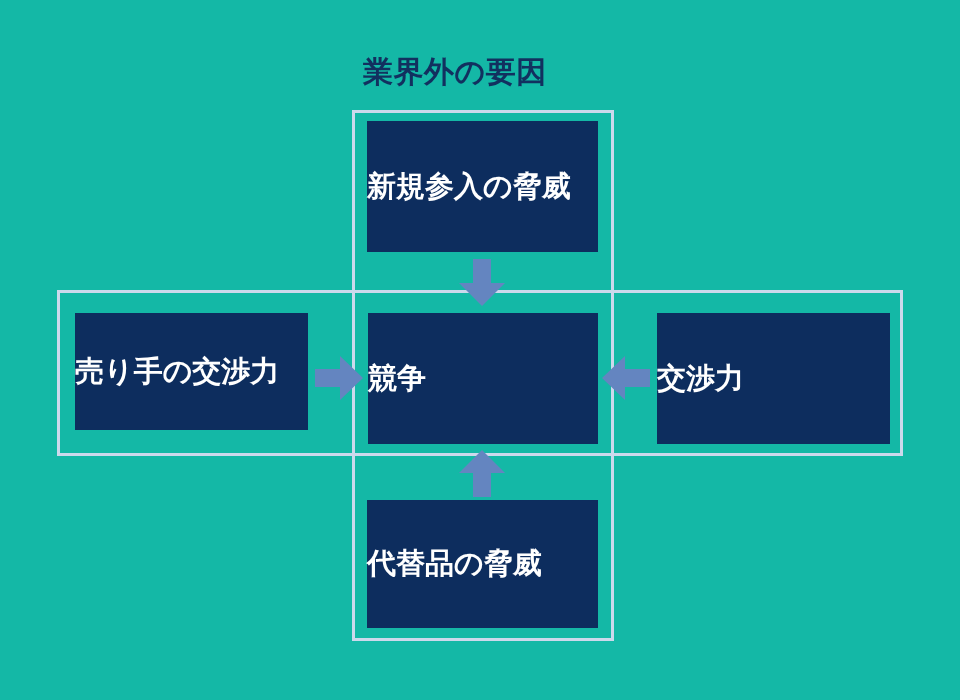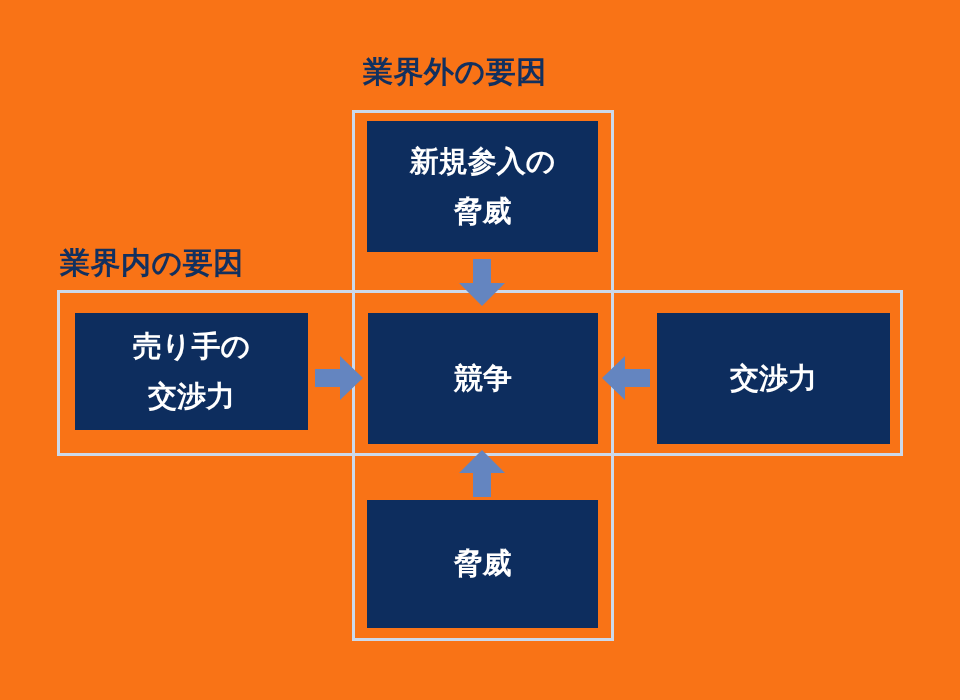--- a/index.html
+++ b/index.html
@@ -8,21 +8,21 @@
     padding: 0;
     background: #ffffff;
   }
   body {
     font-family: "Liberation Sans", "DejaVu Sans", sans-serif;
   }
   #stage {
     position: relative;
     width: 960px;
     height: 700px;
-    background: #f97316;
+    background: #14b8a6;
     overflow: hidden;
   }
 
   
   .frame {
     position: absolute;
     border: 3px solid #ccd9ec;
     background: transparent;
     box-sizing: border-box;
   }
@@ -63,27 +63,25 @@
 
   
   .force-box {
     position: absolute;
     background: #0d2d5e;
     color: #ffffff;
     font-weight: bold;
     font-size: 29px;
     line-height: 1.42;
     display: flex;
-    flex-direction: column;
+    flex-direction: row;
     align-items: center;
-    justify-content: center;
     text-align: center;
     box-sizing: border-box;
     z-index: 5;
-    gap: 8px;
   }
   .force-box .line {
     display: block;
     white-space: nowrap;
   }
 
   .box-new-entrants {
     left: 367px;
     top: 121px;
     width: 231px;
@@ -128,41 +126,41 @@
 </style>
 </head>
 <body>
 
 <div id="stage">
 
   <div class="frame frame-vertical"></div>
   <div class="frame frame-horizontal"></div>
 
   <div class="caption caption-external">業界外の要因</div>
-  <div class="caption caption-internal">業界内の要因</div>
 
   <div class="force-box box-new-entrants">
     <span class="line">新規参入の</span>
     <span class="line">脅威</span>
   </div>
 
   <div class="force-box box-rivalry">
     <span class="line">競争</span>
   </div>
 
   <div class="force-box box-suppliers">
     <span class="line">売り手の</span>
     <span class="line">交渉力</span>
   </div>
 
   <div class="force-box box-buyers">
     <span class="line">交渉力</span>
   </div>
 
   <div class="force-box box-substitutes">
+    <span class="line">代替品の</span>
     <span class="line">脅威</span>
   </div>
 
   <div class="arrow arrow-down">
     <svg viewBox="0 0 46 47" width="46" height="47" aria-hidden="true">
       <polygon points="14,0 32,0 32,24 46,24 23,47 0,24 14,24" fill="#6485c0"></polygon>
     </svg>
   </div>
 
   <div class="arrow arrow-up">

